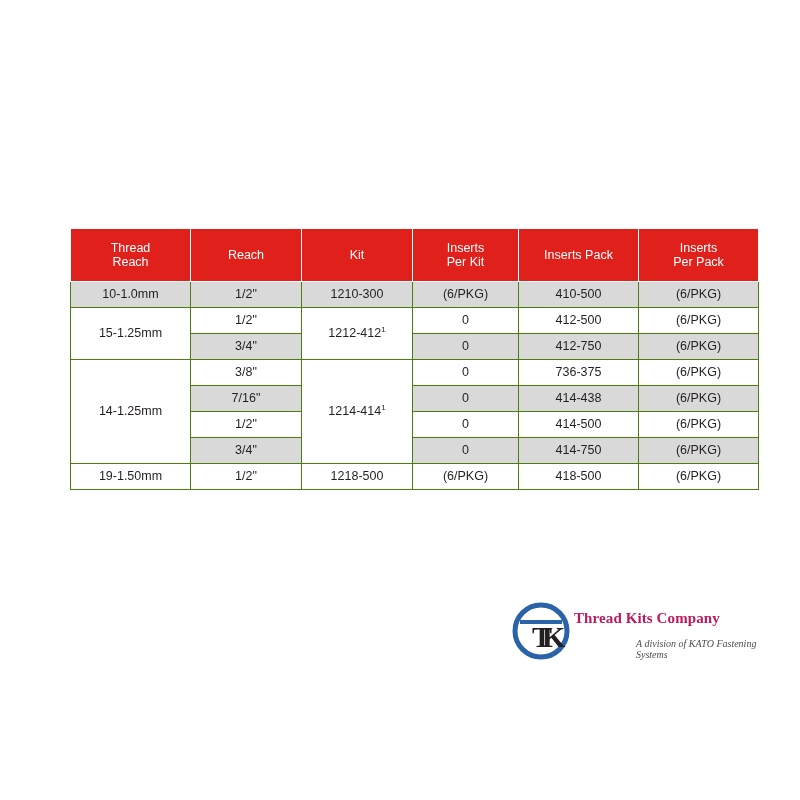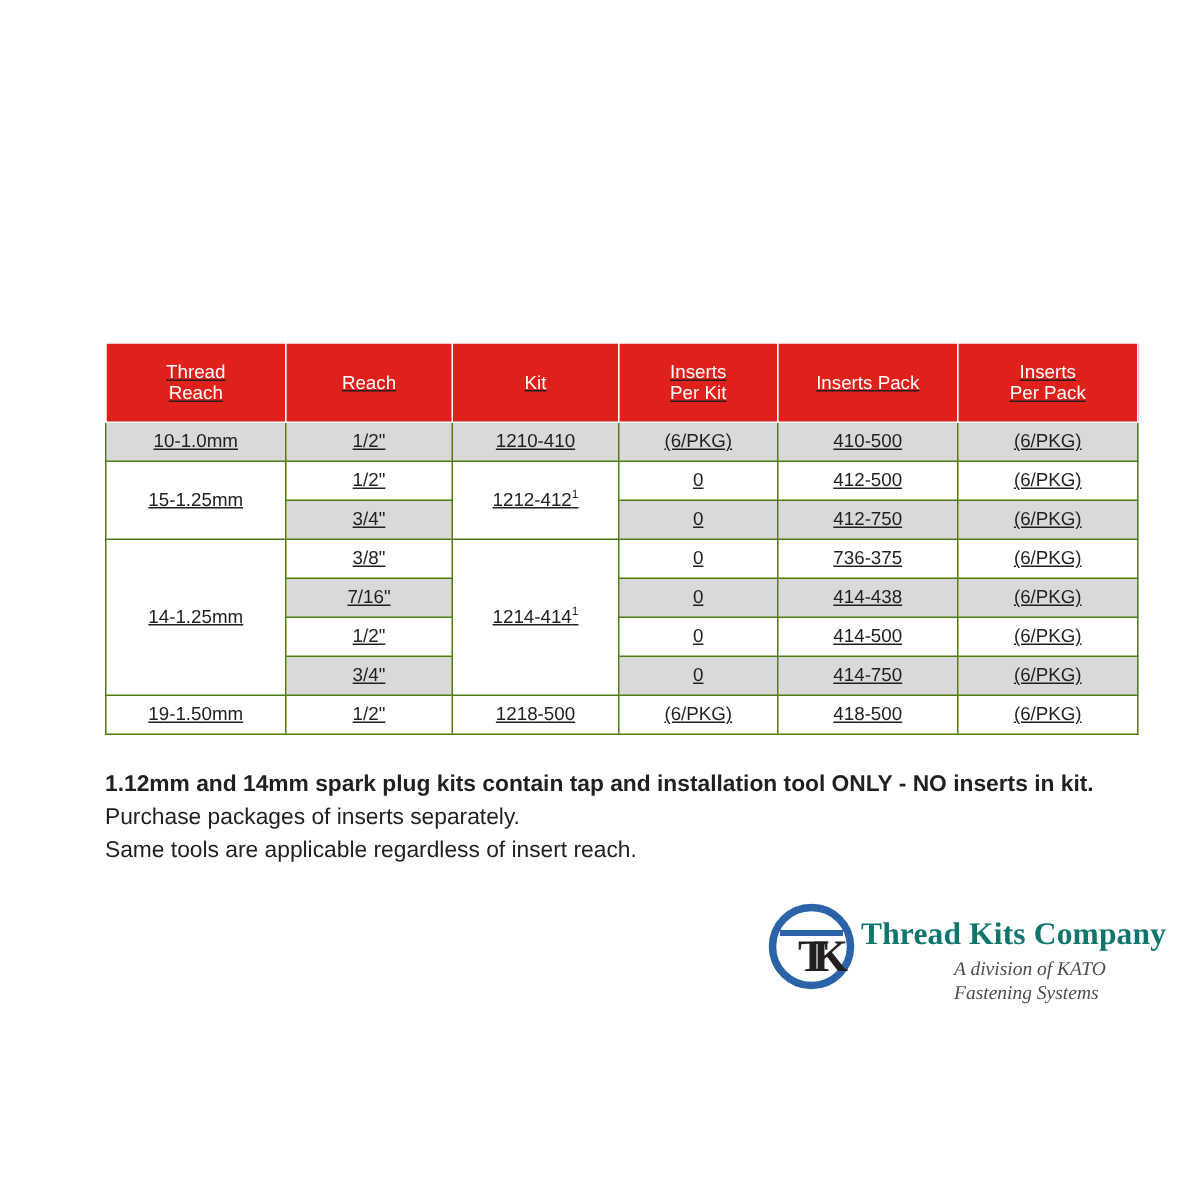--- a/index.html
+++ b/index.html
@@ -23,21 +23,20 @@
   .table-wrap {
     position: absolute;
     left: 70px;
     top: 228px;
     width: 646px;
   }
   table.spec {
     border-collapse: collapse;
     width: 646px;
     table-layout: fixed;
-    text-decoration: underline;
   }
   table.spec td, table.spec th {
     border: 1px solid #ffffff;
     padding: 0;
     text-align: center;
     vertical-align: middle;
     font-size: 12.5px;
     line-height: 1.15;
     color: #231f20;
   }
@@ -90,31 +89,31 @@
     position: absolute;
     left: 0;
     top: 0;
     width: 58px;
     height: 58px;
   }
   .logo-text {
     position: absolute;
     left: 62px;
     top: 8px;
-    font-size: 21px;
+    font-size: 15px;
     font-weight: bold;
-    color: #0f766e;
+    color: #be185d;
     letter-spacing: 0.1px;
     font-family: "Liberation Serif", serif;
   }
   .logo-sub {
     position: absolute;
     left: 124px;
     top: 36px;
-    font-size: 13px;
+    font-size: 10px;
     color: #4d4d4d;
     font-style: italic;
     font-family: "Liberation Serif", serif;
   }
 </style>
 </head>
 <body>
 
 <div class="page">
 
@@ -142,21 +141,21 @@
           <th style="width:113px">
             <span class="hl">Inserts</span>
             <span class="hl">Per Pack</span>
           </th>
         </tr>
       </thead>
       <tbody id="spec-body">
           <tr>
             <td class="cell-grey" rowspan="1">10-1.0mm</td>
             <td class="cell-grey">1/2"</td>
-            <td class="cell-grey" rowspan="1">1210-410</td>
+            <td class="cell-grey" rowspan="1">1210-300</td>
             <td class="cell-grey">(6/PKG)</td>
             <td class="cell-grey">410-500</td>
             <td class="cell-grey">(6/PKG)</td>
           </tr>
           <tr>
             <td class="cell-white" rowspan="2">15-1.25mm</td>
             <td class="cell-white">1/2"</td>
             <td class="cell-white" rowspan="2">1212-412<sup class="footmark">1</sup></td>
             <td class="cell-white">0</td>
             <td class="cell-white">412-500</td>
@@ -199,25 +198,20 @@
             <td class="cell-white">1/2"</td>
             <td class="cell-white" rowspan="1">1218-500</td>
             <td class="cell-white">(6/PKG)</td>
             <td class="cell-white">418-500</td>
             <td class="cell-white">(6/PKG)</td>
           </tr>
         </tbody>
     </table>
   </div>
 
-  <div class="note">
-    <span class="b">1.12mm and 14mm spark plug kits contain tap and installation tool ONLY - NO inserts in kit.</span>
-    <span>Purchase packages of inserts separately.</span>
-    <span class="l2">Same tools are applicable regardless of insert reach.</span>
-  </div>
 
   <div class="logo">
     <svg class="logo-mark" viewBox="0 0 58 58">
       <circle cx="29" cy="29" r="26" fill="none" stroke="#2b63a8" stroke-width="5"></circle>
       <path d="M8 20 H50" stroke="#2b63a8" stroke-width="4" fill="none"></path>
       <text x="20" y="45" font-family="Liberation Serif, serif" font-size="30" font-weight="bold" fill="#231f20">T</text>
       <text x="30" y="45" font-family="Liberation Serif, serif" font-size="30" font-weight="bold" fill="#231f20">K</text>
     </svg>
     <div class="logo-text">Thread Kits Company</div>
     <div class="logo-sub">A division of KATO Fastening Systems</div>

